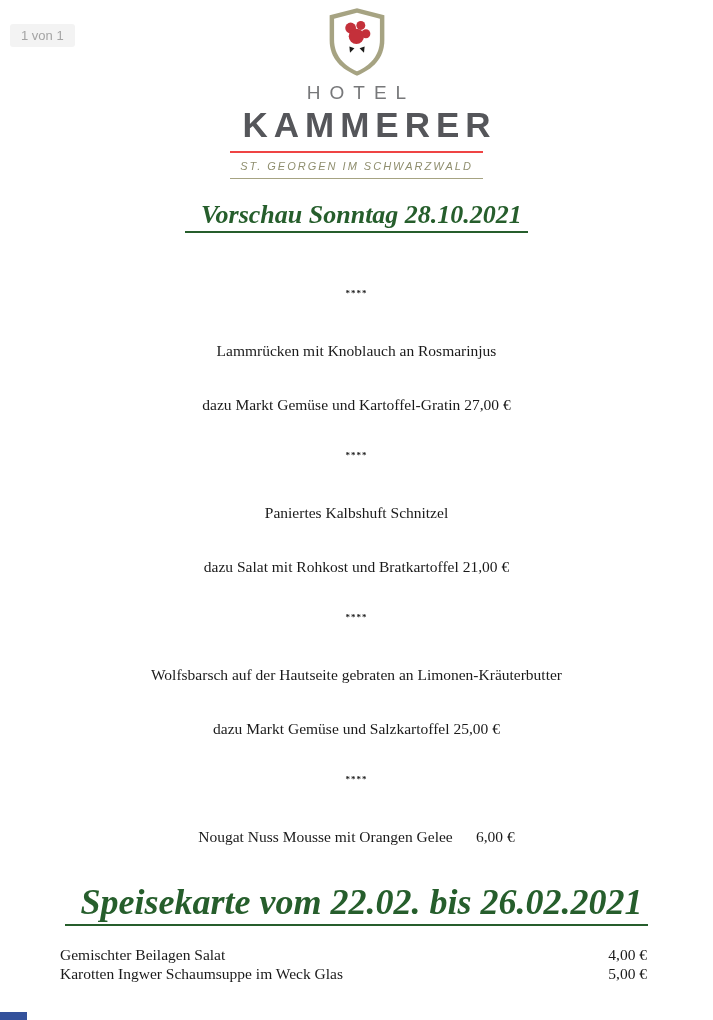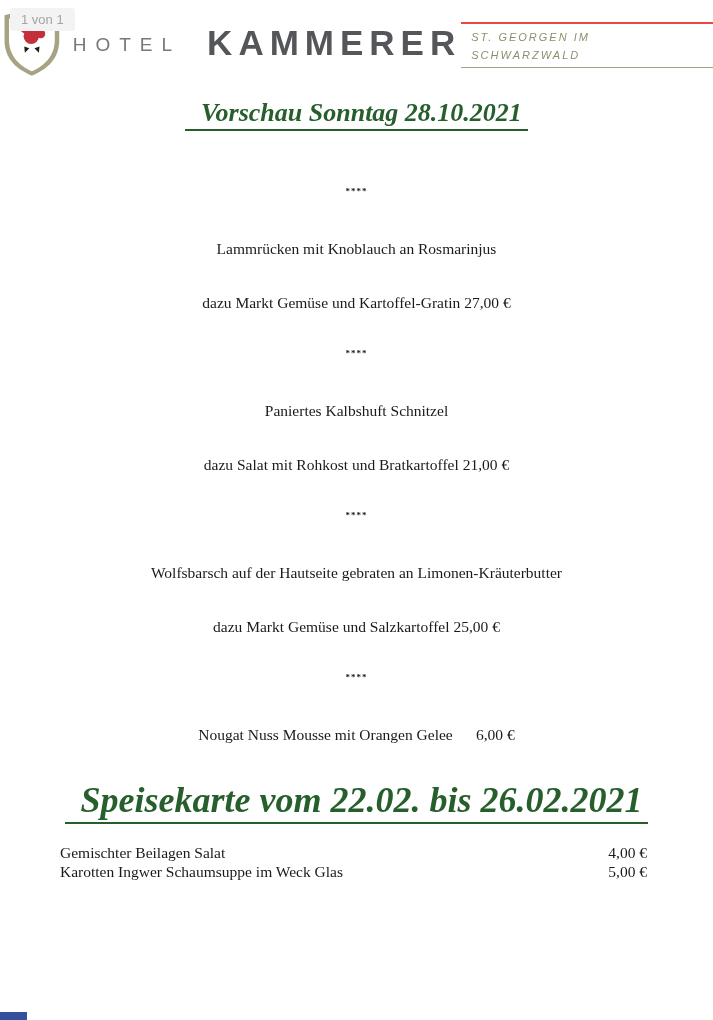--- a/index.html
+++ b/index.html
@@ -6,28 +6,28 @@
   body{
     width:713px;height:1020px;
     background:#ffffff;
     position:relative;
     overflow:hidden;
     font-family:"Liberation Serif","DejaVu Serif",serif;
     color:#1a1a1a;
   }
   
   .page-pill{
-    position:absolute;left:10px;top:8px;
+    position:absolute;left:10px;top:24px;
     background:#f3f3f3;color:#a4a4a4;
     font-family:"Liberation Sans","DejaVu Sans",sans-serif;
     font-size:13px;padding:4px 11px;border-radius:3px;
   }
   
   .logo{
-    width:100%;display:flex;flex-direction:row;align-items:center;
+    width:100%;display:flex;flex-direction:column;align-items:center;
     padding-top:7px;
   }
   .crest{width:64px;height:70px;display:block;}
   .logo-hotel{
     margin-top:5px;
     font-family:"Liberation Sans","DejaVu Sans",sans-serif;
     font-size:19px;letter-spacing:9px;color:#77787a;
     padding-left:9px; 
   }
   .logo-name{

